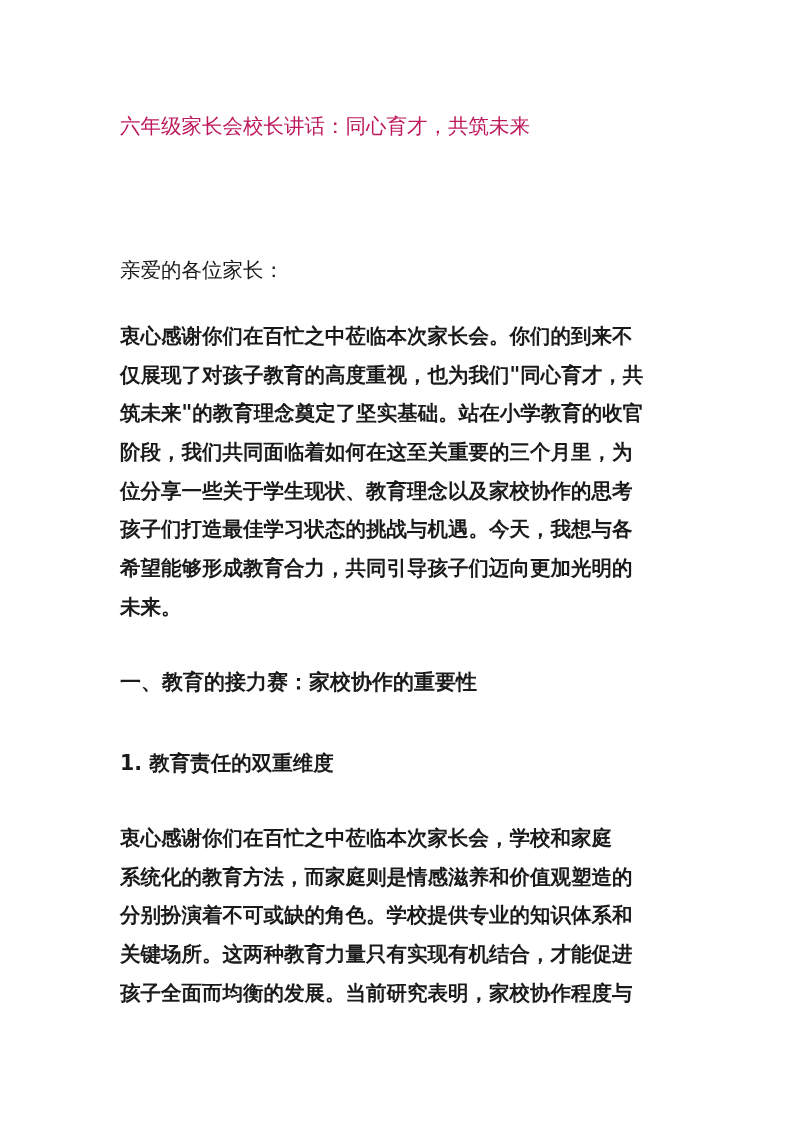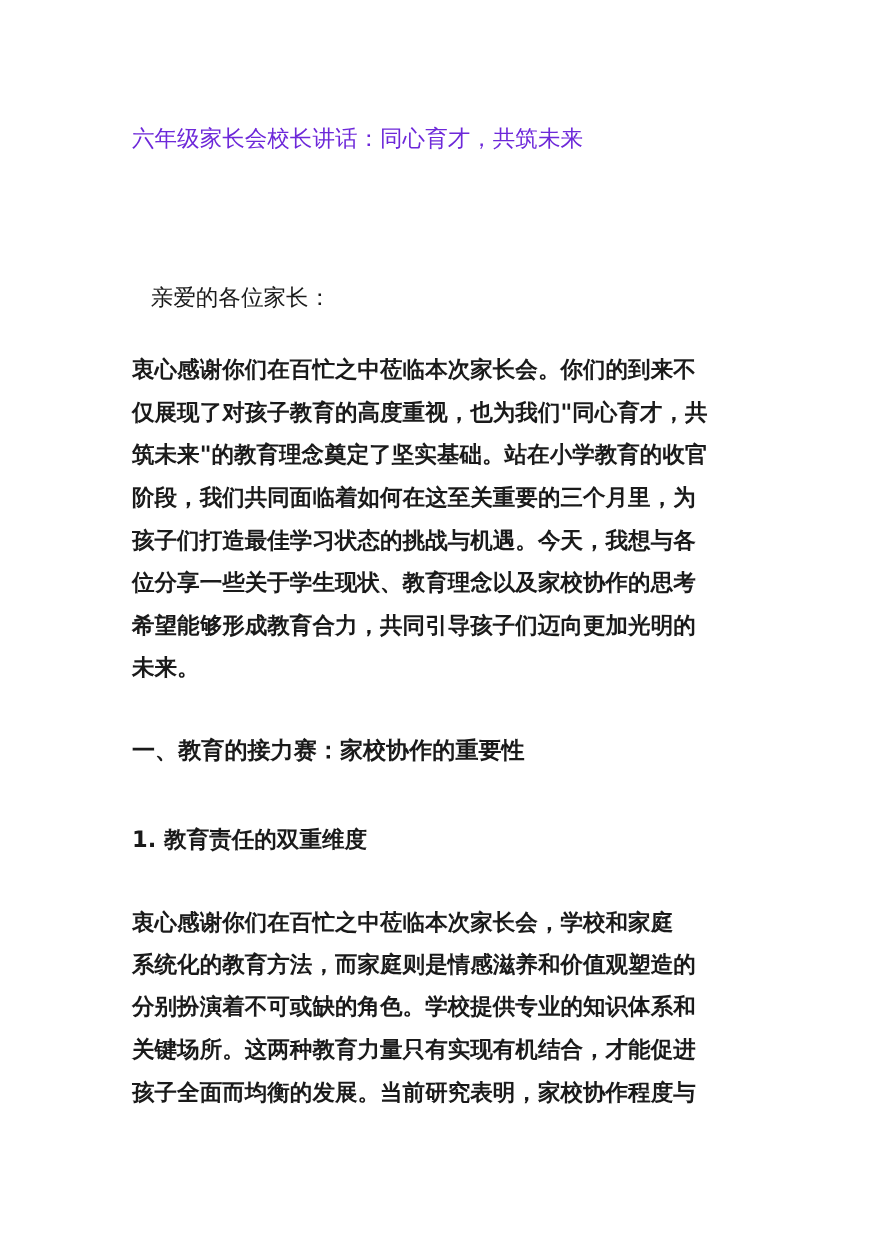--- a/index.html
+++ b/index.html
@@ -22,30 +22,29 @@
       width: 556px;
     }
     .title {
       position: absolute;
       top: 110px;
       left: 0;
       font-size: 20.5px;
       line-height: 32px;
       white-space: nowrap;
       letter-spacing: 0px;
-      color: #6d28d9;
+      color: #be185d;
     }
     .greeting {
       position: absolute;
       top: 254px;
       left: 0;
       font-size: 20.5px;
       line-height: 32px;
       white-space: nowrap;
-      margin-left: 17px;
     }
     .para {
       position: absolute;
       left: 0;
       width: 556px;
       font-size: 20.5px;
       line-height: 38.7px;
     }
     .para .line {
       display: block;
@@ -83,22 +82,22 @@
 
   <div class="title">六年级家长会校长讲话：同心育才，共筑未来</div>
 
   <div class="greeting">亲爱的各位家长：</div>
 
   <div class="para p1">
     <span class="line">衷心感谢你们在百忙之中莅临本次家长会。你们的到来不</span>
     <span class="line">仅展现了对孩子教育的高度重视，也为我们"同心育才，共</span>
     <span class="line">筑未来"的教育理念奠定了坚实基础。站在小学教育的收官</span>
     <span class="line">阶段，我们共同面临着如何在这至关重要的三个月里，为</span>
+    <span class="line">位分享一些关于学生现状、教育理念以及家校协作的思考</span>
     <span class="line">孩子们打造最佳学习状态的挑战与机遇。今天，我想与各</span>
-    <span class="line">位分享一些关于学生现状、教育理念以及家校协作的思考</span>
     <span class="line">希望能够形成教育合力，共同引导孩子们迈向更加光明的</span>
     <span class="line">未来。</span>
   </div>
 
   <div class="heading1">一、教育的接力赛：家校协作的重要性</div>
 
   <div class="heading2">1. 教育责任的双重维度</div>
 
   <div class="para p2">
     <span class="line">衷心感谢你们在百忙之中莅临本次家长会，学校和家庭</span>

